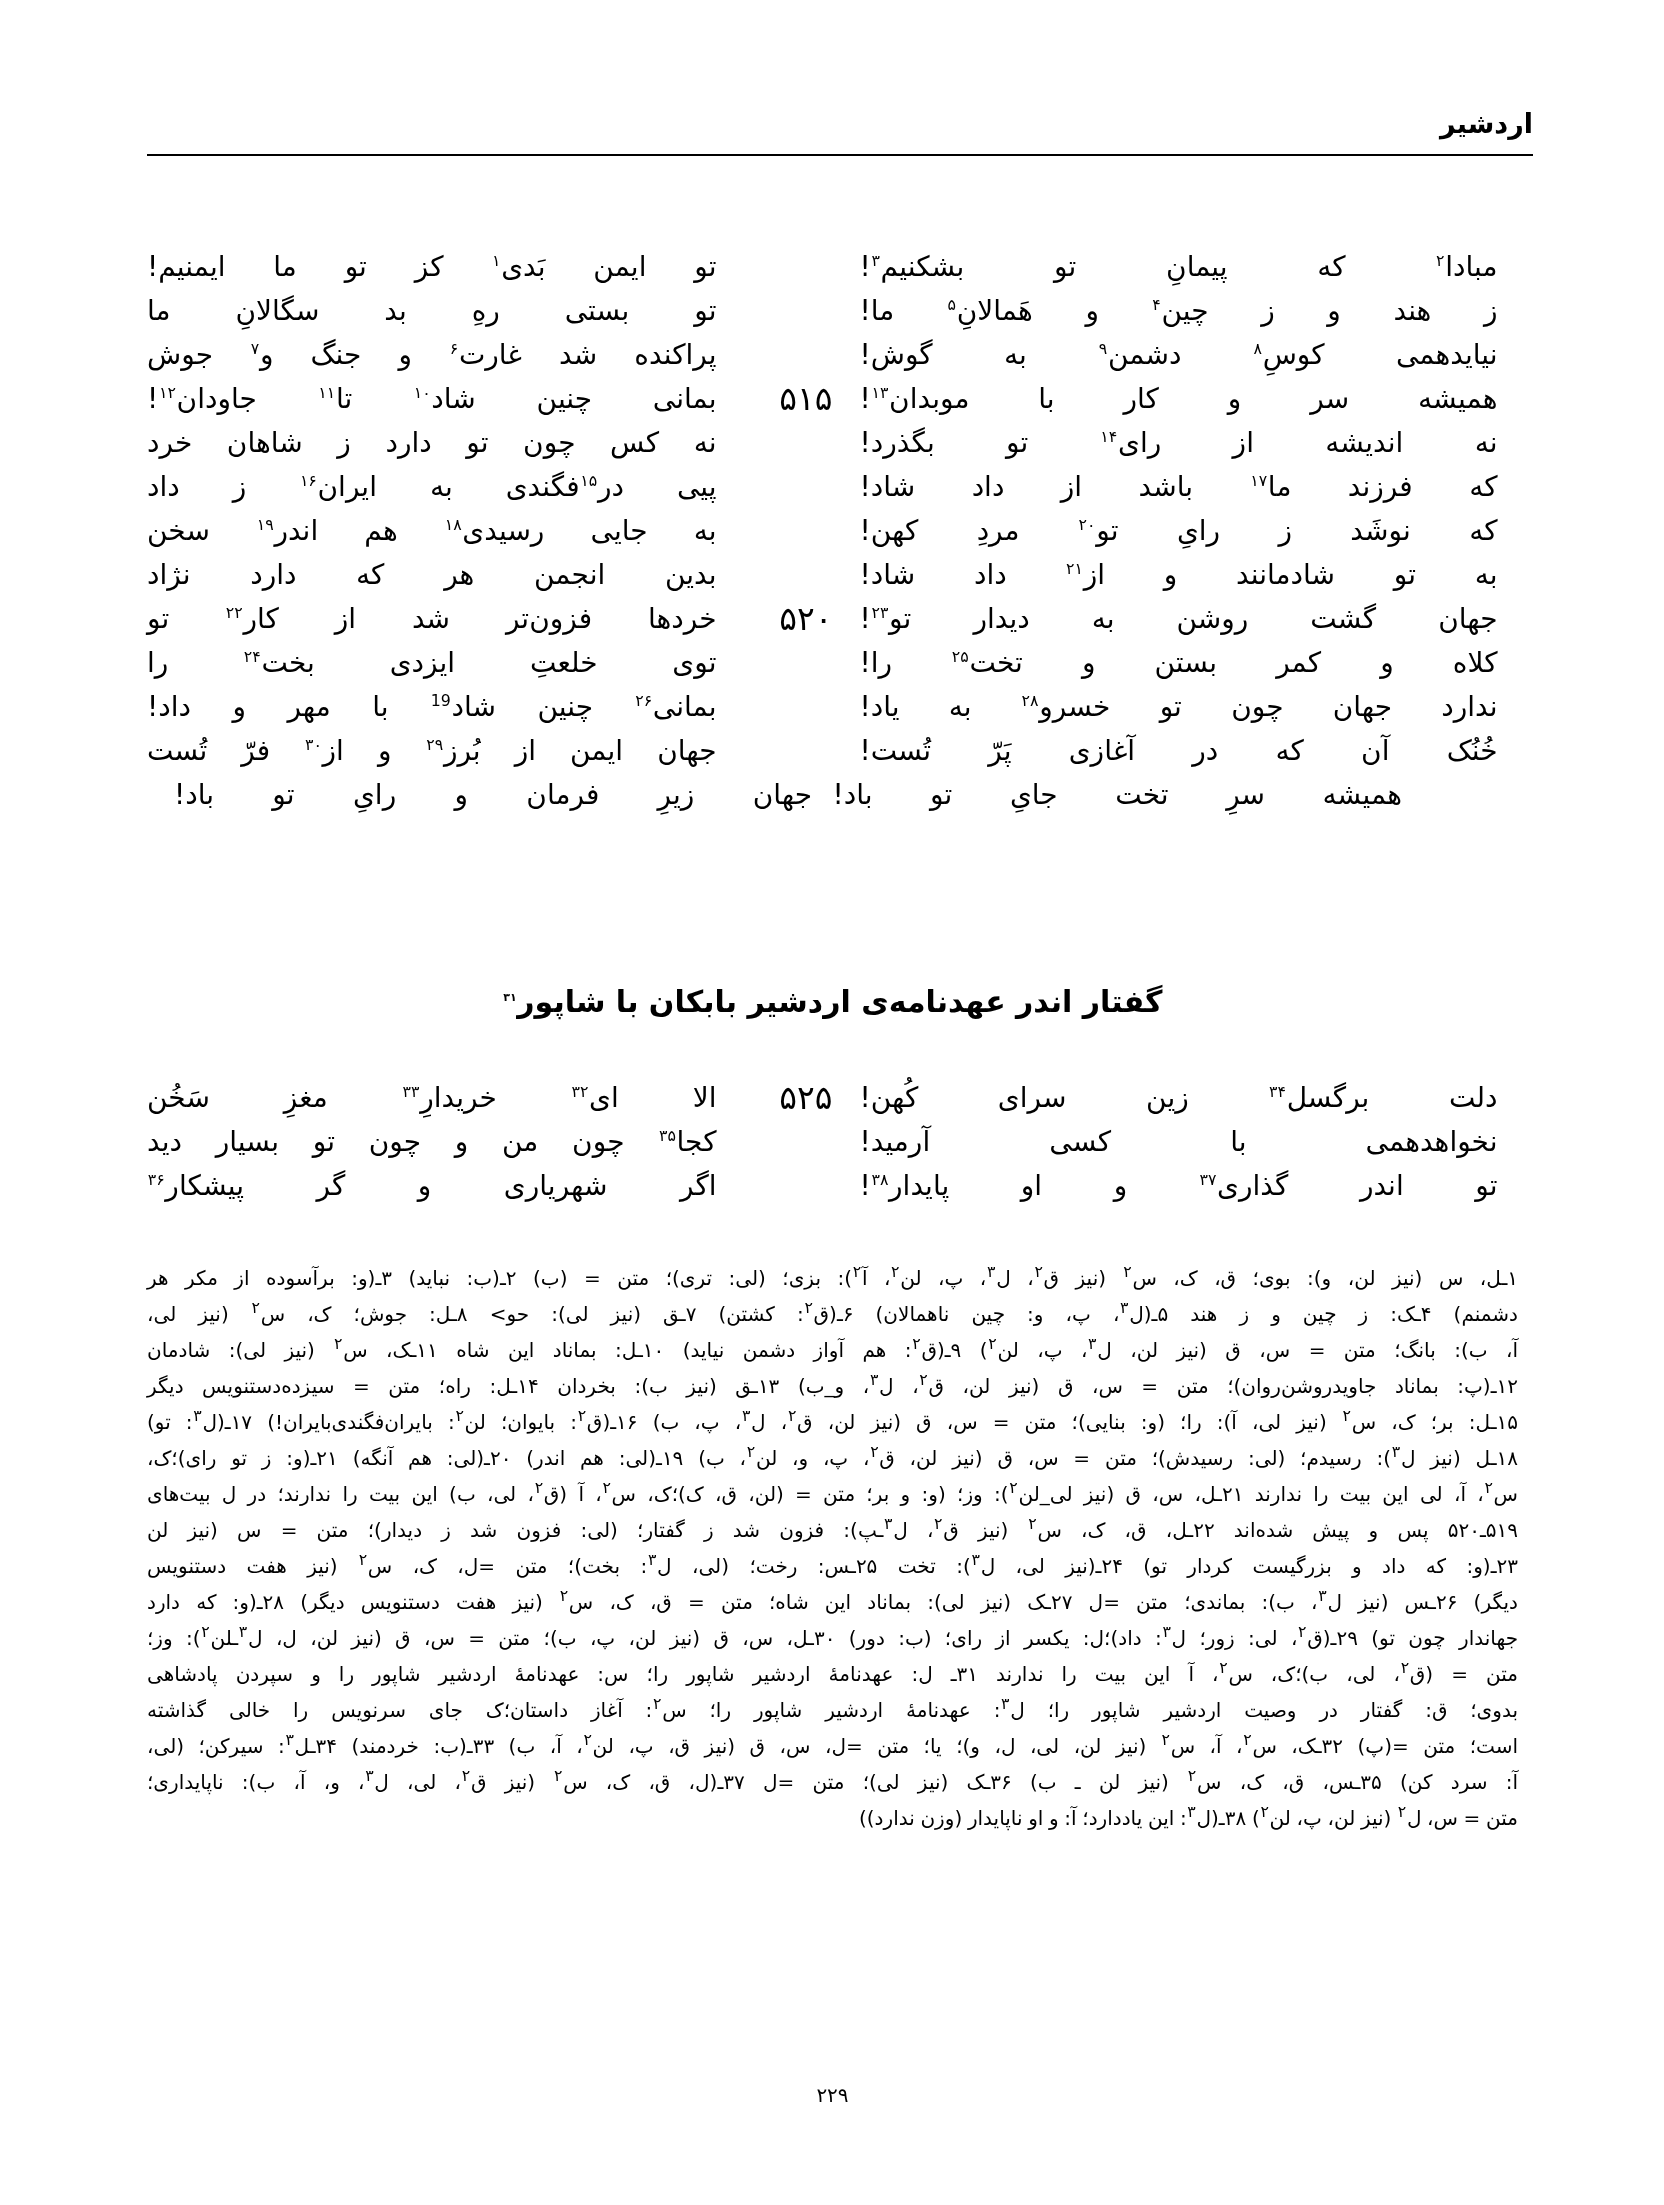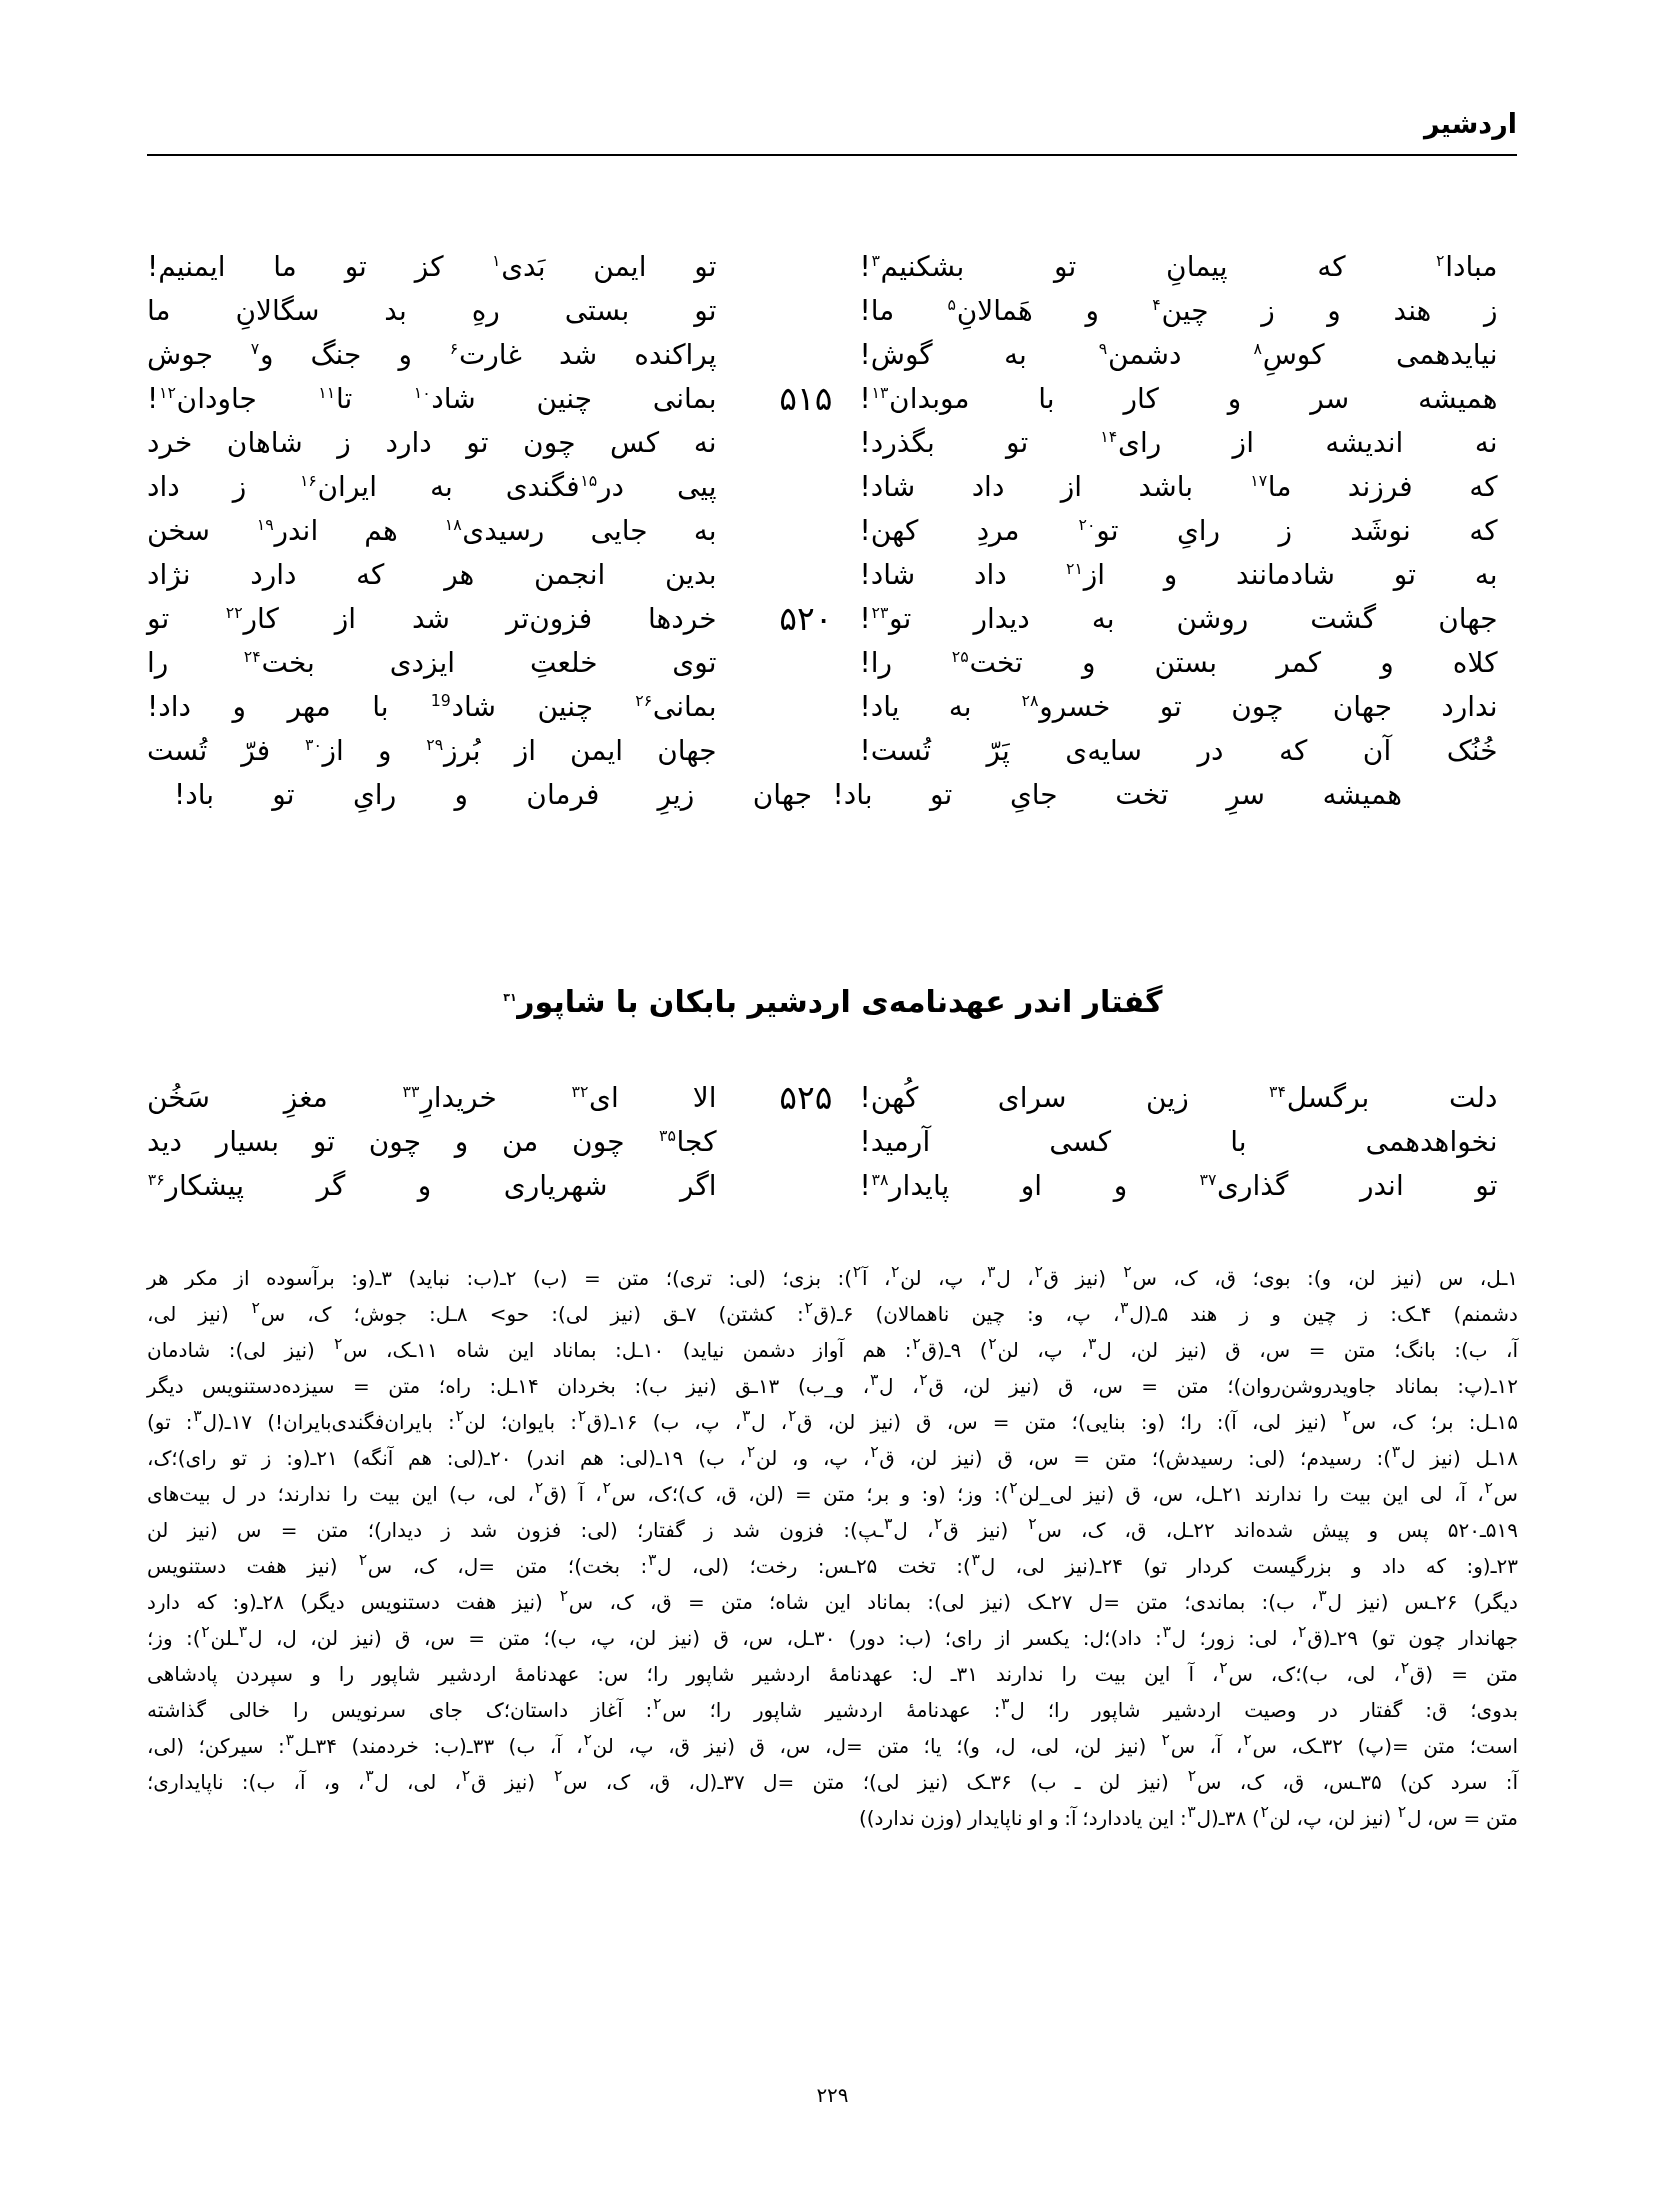--- a/index.html
+++ b/index.html
@@ -11,21 +11,21 @@
     overflow:hidden;
   }
   .page{
     position:absolute;inset:0;
     padding:0;
   }
 
   
   .header-zone{
     position:absolute;
-    top:110px;right:148px;left:147px;
+    top:110px;right:132px;left:147px;
     height:48px;
   }
   .running-head{
     position:absolute;right:0;top:0;
     font-size:27px;font-weight:bold;
     letter-spacing:0px;
     line-height:1;
   }
   .head-rule{
     position:absolute;
@@ -230,21 +230,21 @@
       <div class="couplet">
         <div class="hemi hemi-left">
           <span class="hemi-inner">ندارد جهان چون تو خسرو<sup class="fn">۲۸</sup> به یاد!</span>
         </div>
         <div class="hemi hemi-right">
           <span class="hemi-inner">بمانی<sup class="fn">۲۶</sup> چنین شاد<sup class="fn">19</sup> با مهر و داد!</span>
         </div>
       </div>
       <div class="couplet">
         <div class="hemi hemi-left">
-          <span class="hemi-inner">خُنُک آن که در سایه‌ی پَرّ تُست!</span>
+          <span class="hemi-inner">خُنُک آن که در آغاز‌ی پَرّ تُست!</span>
         </div>
         <div class="hemi hemi-right">
           <span class="hemi-inner">جهان ایمن از بُرز<sup class="fn">۲۹</sup> و از<sup class="fn">۳۰</sup> فرّ تُست</span>
         </div>
       </div>
       <div class="couplet">
         <div class="hemi hemi-right">
           <span class="hemi-inner">همیشه سرِ تخت جایِ تو باد!</span>
         </div>
         <div class="hemi hemi-left">

